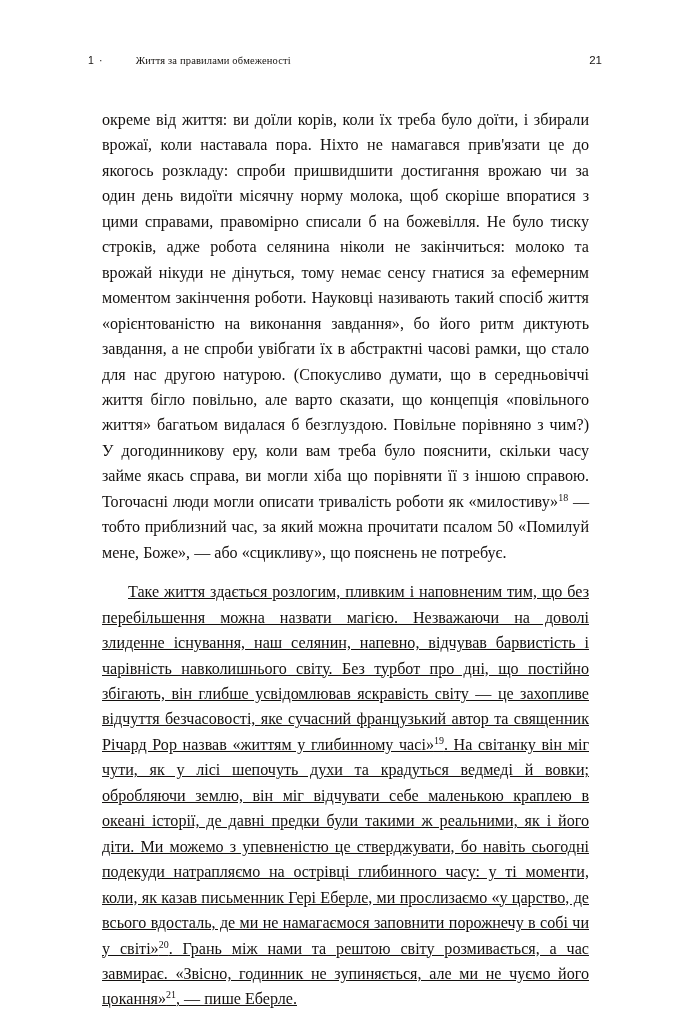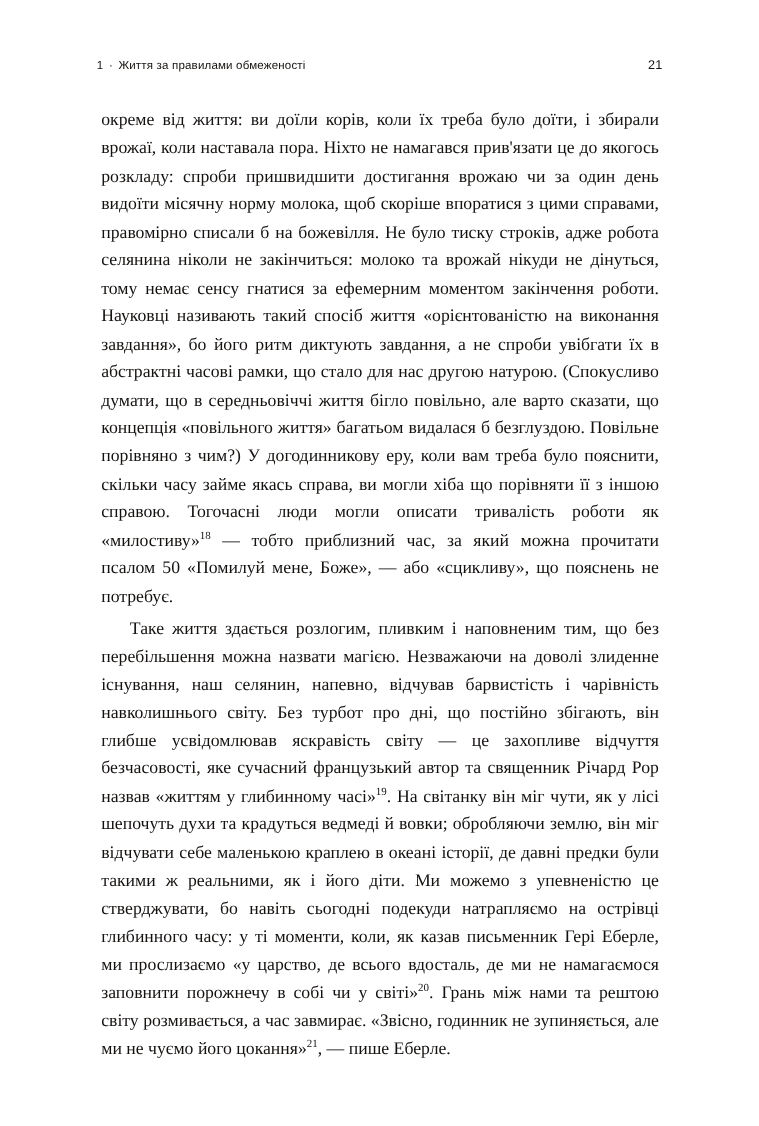--- a/index.html
+++ b/index.html
@@ -46,45 +46,47 @@
   .chapter-num {
     font-family: "Liberation Sans", "DejaVu Sans", sans-serif;
     font-size: 10.5px;
   }
   .chapter-sep {
     font-family: "Liberation Sans", "DejaVu Sans", sans-serif;
     font-size: 10.5px;
     padding: 0 5px;
   }
   .chapter-title {
-    font-family: Liberation Sans, sans-serif;
+    font-family: Liberation Serif, serif;
     font-size: 10.5px;
+    margin-left: 28px;
   }
   .page-number {
     font-family: "Liberation Sans", "DejaVu Sans", sans-serif;
     font-size: 11.5px;
     color: #15120f;
   }
   .body-text {
     position: absolute;
     left: 88px;
     top: 93px;
     width: 515px;
     font-size: 16.1px;
     line-height: 25.45px;
     text-align: justify;
     text-justify: inter-word;
     hyphens: manual;
     color: #14110f;
   }
   .body-text p {
-    margin: 4px;
+    margin: 14px;
   }
   .body-text p.indent {
     text-indent: 26px;
+    text-decoration: underline;
   }
   sup {
     font-size: 0.62em;
     vertical-align: super;
     line-height: 0;
   }
 </style>
 </head>
 <body>
 

